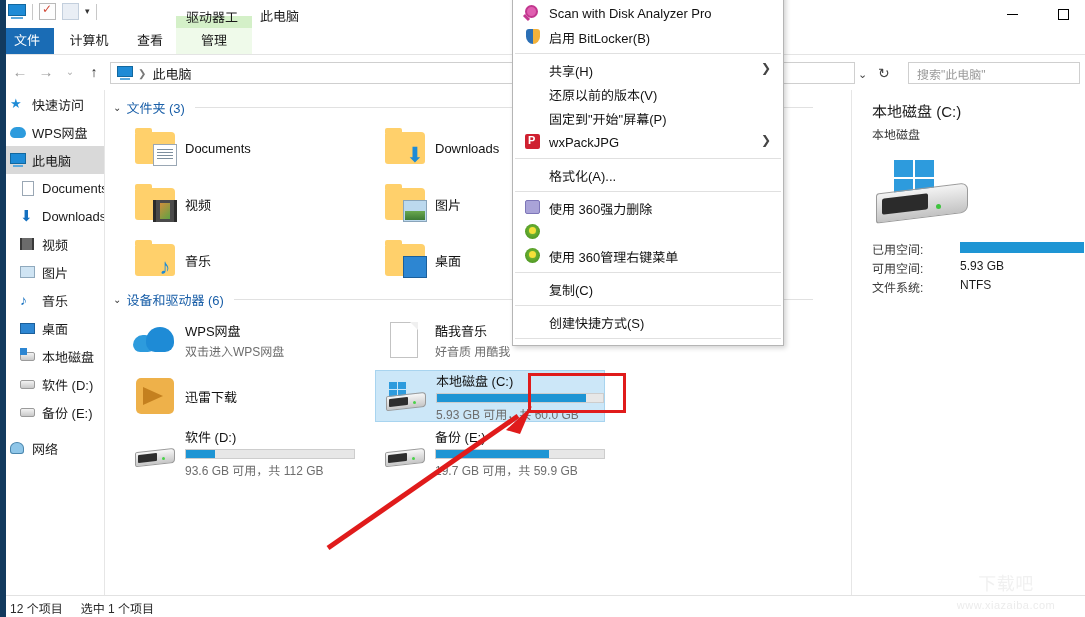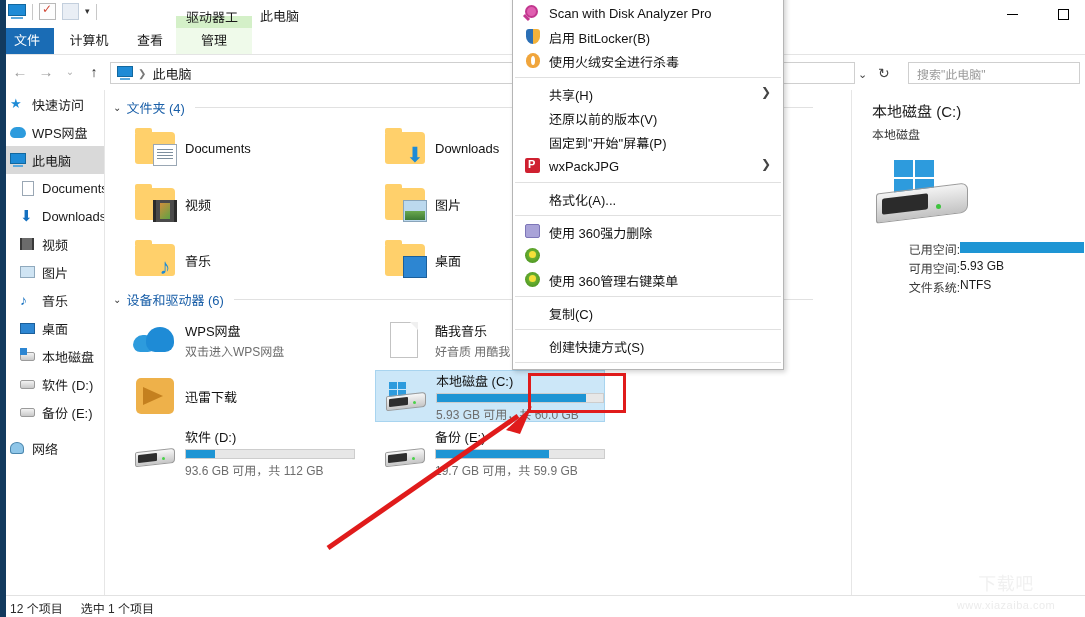--- a/index.html
+++ b/index.html
@@ -147,21 +147,21 @@
   .d-drive .win{position:absolute;left:18px;top:0;width:42px;height:38px;}
   .d-drive .win i{position:absolute;width:19px;height:17px;background:#2d9bdd;display:block;}
   .d-drive .win i:nth-child(1){left:0;top:0;}
   .d-drive .win i:nth-child(2){left:21px;top:0;}
   .d-drive .win i:nth-child(3){left:0;top:19px;}
   .d-drive .win i:nth-child(4){left:21px;top:19px;}
   .d-drive .dbody{position:absolute;left:0;top:28px;width:92px;height:30px;background:linear-gradient(#f3f3f3,#c3c3c3);border:1px solid #9b9b9b;border-radius:3px 7px 7px 3px;box-sizing:border-box;transform:skewY(-7deg);}
   .d-drive .dslot{position:absolute;left:6px;top:36px;width:46px;height:16px;background:#2b2b2b;border-radius:2px;transform:skewY(-7deg);}
   .d-drive .dled{position:absolute;left:60px;top:44px;width:5px;height:5px;background:#3ec43e;border-radius:50%;}
 
-  .d-rows{margin-top:14px;text-align:right;}
+  .d-rows{margin-top:14px;}
   .d-row{display:flex;align-items:flex-start;height:19px;}
   .d-key{width:88px;flex:0 0 auto;font-size:12px;color:#3a3a3a;white-space:nowrap;}
   .d-val{font-size:12px;color:#1a1a1a;}
   .d-usedbar{width:124px;height:11px;background:#1e95d4;margin-top:2px;}
 
   
   .ctxmenu{position:absolute;left:512px;top:-12px;width:272px;background:#fff;border:1px solid #b5b5b5;box-sizing:border-box;
            box-shadow:2px 2px 5px rgba(0,0,0,.18);z-index:40;padding:2px 0;}
   .ctxitem{position:relative;height:24px;display:flex;align-items:center;padding-left:36px;font-size:13px;color:#111;white-space:nowrap;}
   .ctxitem .mico{position:absolute;left:12px;top:4px;width:16px;height:16px;}
@@ -326,21 +326,21 @@
         <span class="sb-ico">
           <div class="ic-net"></div>
         </span>
         <span class="sb-lbl">网络</span>
       </div>
     </div>
 
   <div class="content" id="content">
       <div class="grouphdr" style="left: 8px; top: 8px; width: 700px;">
         <span class="chev">⌄</span>
-        <span>文件夹 (4)</span>
+        <span>文件夹 (3)</span>
         <span class="rule" style="flex:1"></span>
       </div>
       <div class="tile" style="left: 20px; top: 32px;">
         <div class="ticon">
           <div class="folder">
             <div class="ov ov-doc"></div>
           </div>
         </div>
         <div class="tbody">
           <div class="tname">Documents</div>
@@ -525,26 +525,20 @@
           <div class="mi-magnifier"></div>
         </span>
         <span>Scan with Disk Analyzer Pro</span>
       </div>
       <div class="ctxitem">
         <span class="mico">
           <div class="mi-shield"></div>
         </span>
         <span>启用 BitLocker(B)</span>
       </div>
-      <div class="ctxitem">
-        <span class="mico">
-          <div class="mi-flame"></div>
-        </span>
-        <span>使用火绒安全进行杀毒</span>
-      </div>
       <div class="ctxsep"></div>
       <div class="ctxitem">
         <span>共享(H)</span>
         <span class="arrow">❯</span>
       </div>
       <div class="ctxitem">
         <span>还原以前的版本(V)</span>
       </div>
       <div class="ctxitem">
         <span>固定到"开始"屏幕(P)</span>

